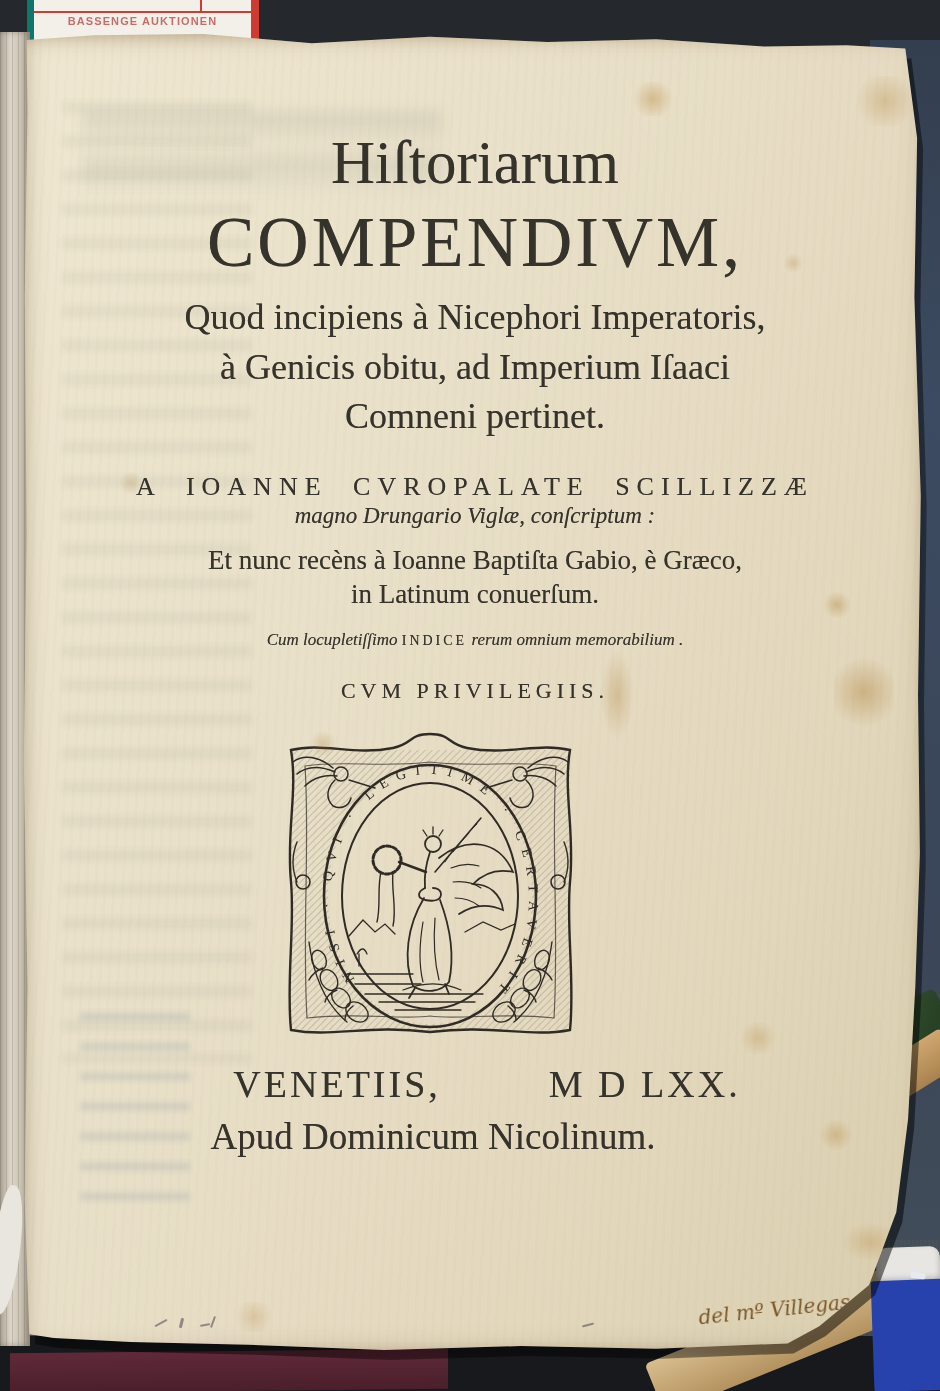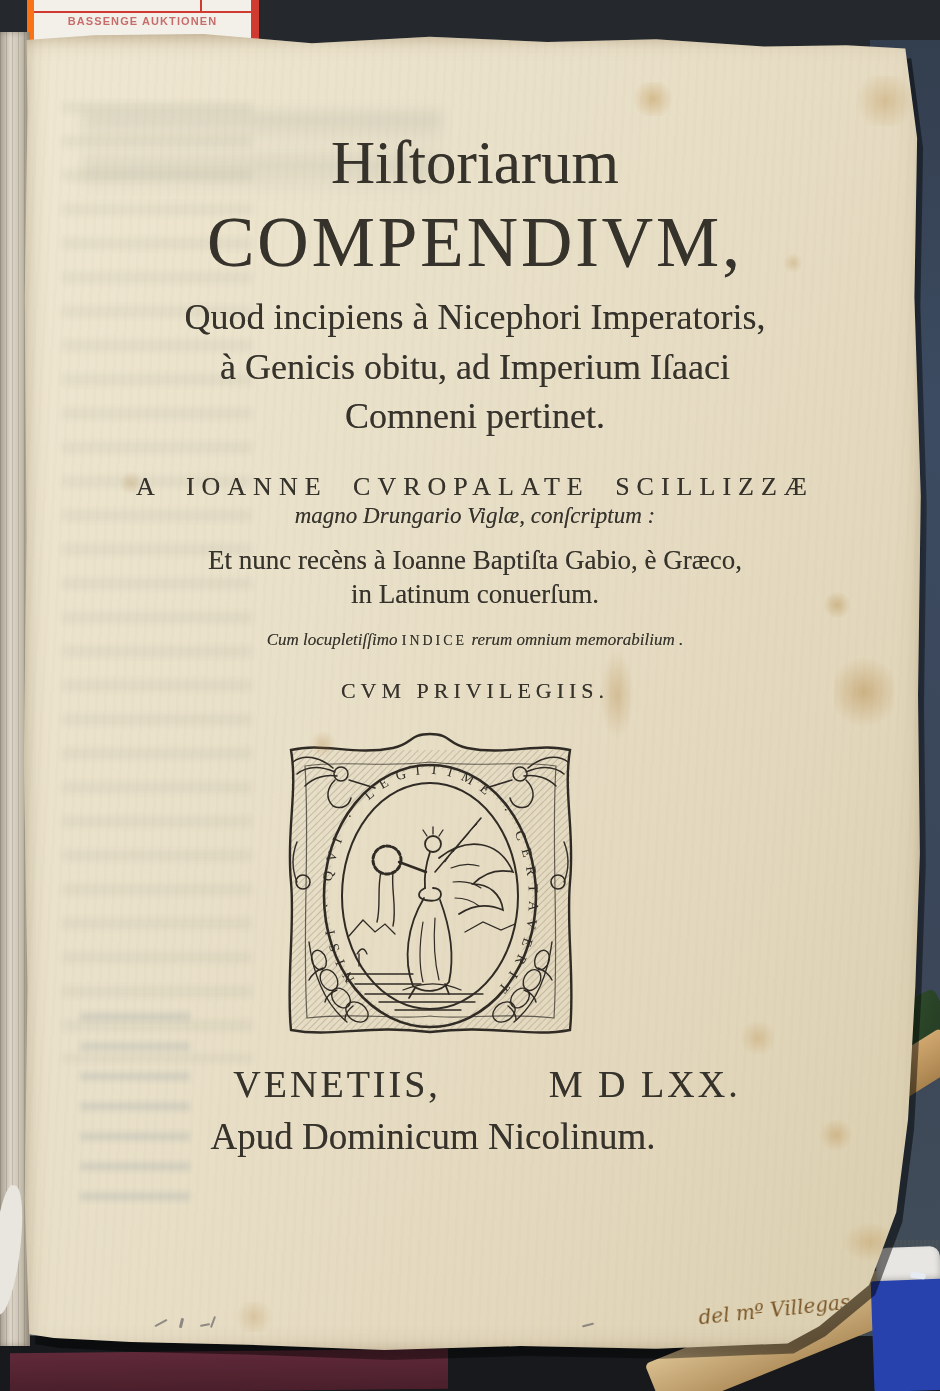--- a/index.html
+++ b/index.html
@@ -12,21 +12,21 @@
   .bg-right  { position:absolute; left:870px; top:40px; width:70px; height:1210px;
                background:linear-gradient(180deg,#333e4e 0%,#3c4b61 30%,#3a4659 70%,#404c58 100%); }
   .bg-bottom { position:absolute; left:0; top:1240px; width:940px; height:151px;
                background:linear-gradient(180deg,#454f57,#3c454d);}
   .bg-bottom::after { content:""; position:absolute; inset:0;
                background:repeating-linear-gradient(90deg, rgba(255,255,255,.02) 0 2px, transparent 2px 4px); }
   .under-band{ position:absolute; left:0; top:1336px; width:940px; height:55px; background:#17191c; }
 
   
   .card { position:absolute; left:27px; top:0; width:232px; height:40px; background:#f3f0ea;
-          border-left:7px solid #f97316; border-right:8px solid #cf3a31; }
+          border-left:7px solid #0f766e; border-right:8px solid #cf3a31; }
   .card-topline { position:absolute; left:0; top:11px; width:100%; height:2px; background:#cf3a31; }
   .card-vline   { position:absolute; left:166px; top:0; width:2px; height:11px; background:#cf3a31; }
   .card-label   { position:absolute; left:0; top:15px; width:100%; text-align:center;
                   font-family:"Liberation Sans", sans-serif; font-size:11px; font-weight:bold;
                   letter-spacing:.1em; color:#b8413f; opacity:.75; filter:blur(.4px); white-space:nowrap; }
 
   
   .vellum-edge { position:absolute; left:0; top:32px; width:30px; height:1314px;
       background:linear-gradient(90deg,#a9a294 0%, #ddd6c8 35%, #cbc4b5 70%, #b4ab9a 100%);
       box-shadow:inset -4px 0 6px rgba(60,50,40,.35); }

